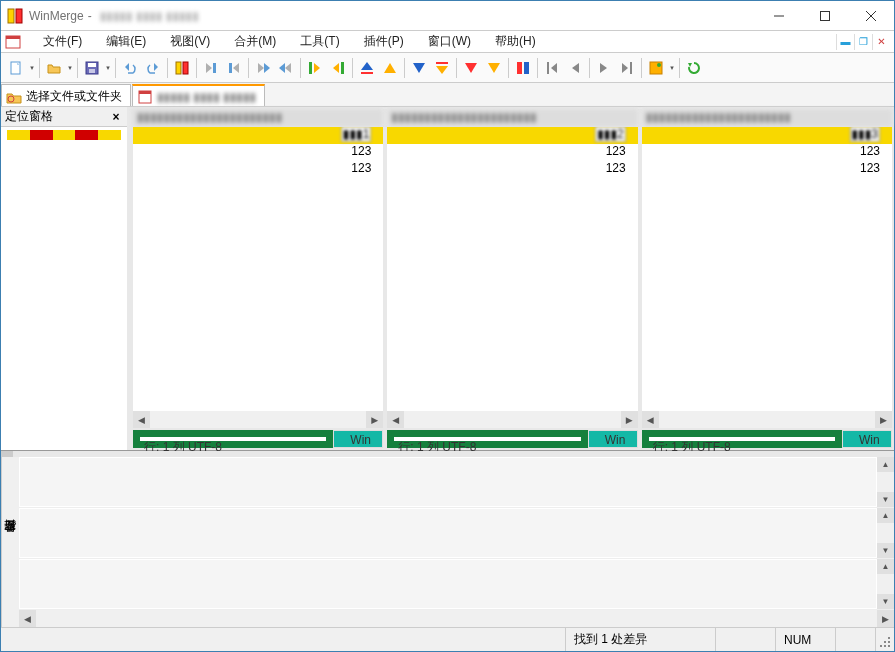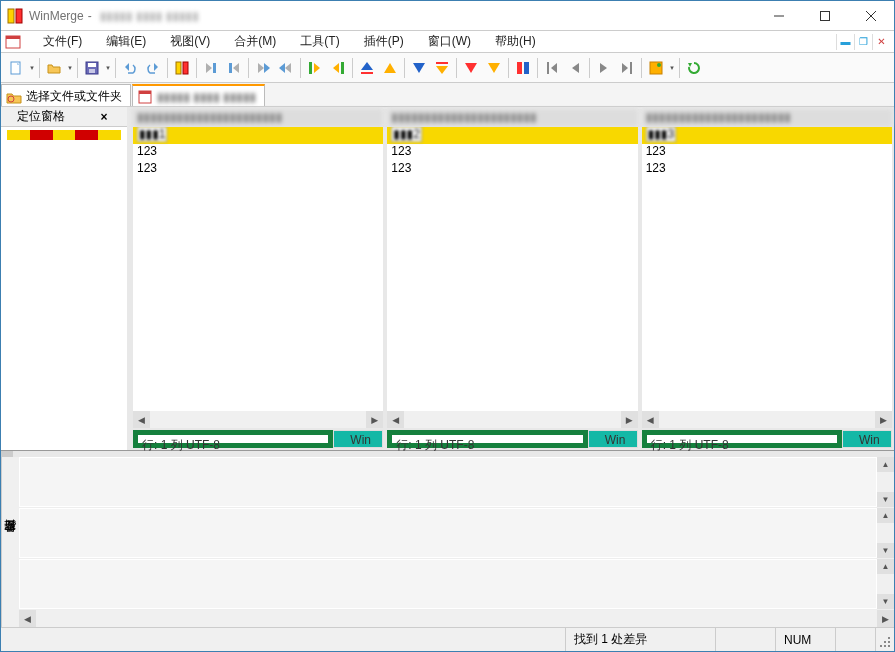--- a/index.html
+++ b/index.html
@@ -39,43 +39,43 @@
   .tsep{width:1px;height:20px;background:#ccc;margin:0 2px;}
   .tdrop{width:8px;height:22px;display:flex;align-items:center;justify-content:center;font-size:7px;color:#555;}
   
   .tabstrip{height:24px;display:flex;align-items:flex-end;background:#f4f4f4;border-bottom:1px solid var(--border-light);}
   .tab{height:22px;padding:2px 8px 0 4px;border:1px solid #bbb;border-bottom:none;background:#fff;margin-right:1px;display:flex;align-items:center;gap:4px;}
   .tab .blur{filter:blur(2px);color:#888;}
   .body{flex:1;display:flex;flex-direction:column;min-height:0;}
   .upper{flex:1;display:flex;min-height:0;border-bottom:1px solid var(--border);}
   
   .locpane{width:130px;border-right:4px solid #e8e8e8;display:flex;flex-direction:column;background:#fff;}
-  .locpane-hdr{height:20px;background:var(--bg-gray);display:flex;align-items:center;padding:0 16px;border-bottom:1px solid #ccc;font-size:12px;}
+  .locpane-hdr{height:20px;background:var(--bg-gray);display:flex;align-items:center;padding:0 4px;border-bottom:1px solid #ccc;font-size:12px;}
   .locpane-hdr .x{margin-left:auto;width:14px;height:14px;display:flex;align-items:center;justify-content:center;font-weight:bold;}
   .locpane-body{flex:1;background:#fff;position:relative;padding-top:3px;}
   .locmap{height:10px;margin:0 6px;display:flex;}
   .locmap .seg{flex:1;height:10px;}
   .locmap .y{background:#f8d800;}
   .locmap .r{background:#d00000;}
   
   .cmparea{flex:1;display:flex;flex-direction:column;min-height:0;}
   .pathrow{height:20px;display:flex;gap:4px;background:#e8e8e8;padding:2px 2px 0 2px;}
   .pathcell{flex:1;background:#ddd;color:#888;filter:blur(2px);padding:1px 4px;overflow:hidden;white-space:nowrap;}
   .panes{flex:1;display:flex;gap:4px;padding:0 2px;background:#e8e8e8;min-height:0;}
   .pane{flex:1;display:flex;flex-direction:column;background:#fff;min-height:0;}
   .pane-body{flex:1;overflow:hidden;position:relative;font-family:Consolas,"Courier New",monospace;font-size:13px;}
-  .pane-body .line{height:17px;padding:0 4px;white-space:pre;}
+  .pane-body .line{height:17px;padding:0 12px;white-space:pre;text-align:right;}
   .pane-body .line.diff{background:var(--highlight);}
   .pane-body .line.diff .mark{background:#fff;border:1px solid #999;filter:blur(1.5px);padding:0 1px;}
   .hscroll{height:17px;background:var(--scroll-track);display:flex;align-items:center;}
   .hscroll .arrow{width:17px;height:17px;background:#e0e0e0;display:flex;align-items:center;justify-content:center;font-size:9px;color:#555;}
   .hscroll .track{flex:1;height:17px;background:var(--scroll-track);}
   .statrow{height:22px;display:flex;gap:4px;padding:2px;background:#e8e8e8;}
   .statcell{flex:1;display:flex;font-size:12px;color:#333;}
-  .statcell .l{flex:1;padding:2px 4px;background:#fff;border:5px solid #15803d;}
+  .statcell .l{flex:1;padding:2px 4px;background:#fff;border:7px solid #15803d;}
   .statcell .r{width:50px;padding:2px 16px;background:#14b8a6;border:1px solid #ddd;text-align:right;}
   
   .hsplit{height:6px;background:#e8e8e8;display:flex;}
   .hsplit .grip{width:12px;background:#ccc;}
   
   .diffpane{height:170px;display:flex;background:#fff;}
   .diffpane .vlabel{width:18px;writing-mode:vertical-rl;transform:rotate(180deg);display:flex;align-items:center;justify-content:center;font-size:12px;background:#f0f0f0;border-right:1px solid #ccc;}
   .diffpane .rows{flex:1;display:flex;flex-direction:column;}
   .diffrow{flex:1;display:flex;align-items:stretch;border-bottom:1px solid #eee;}
   .diffrow .cell{flex:1;background:#f5f5f5;margin:1px;}

